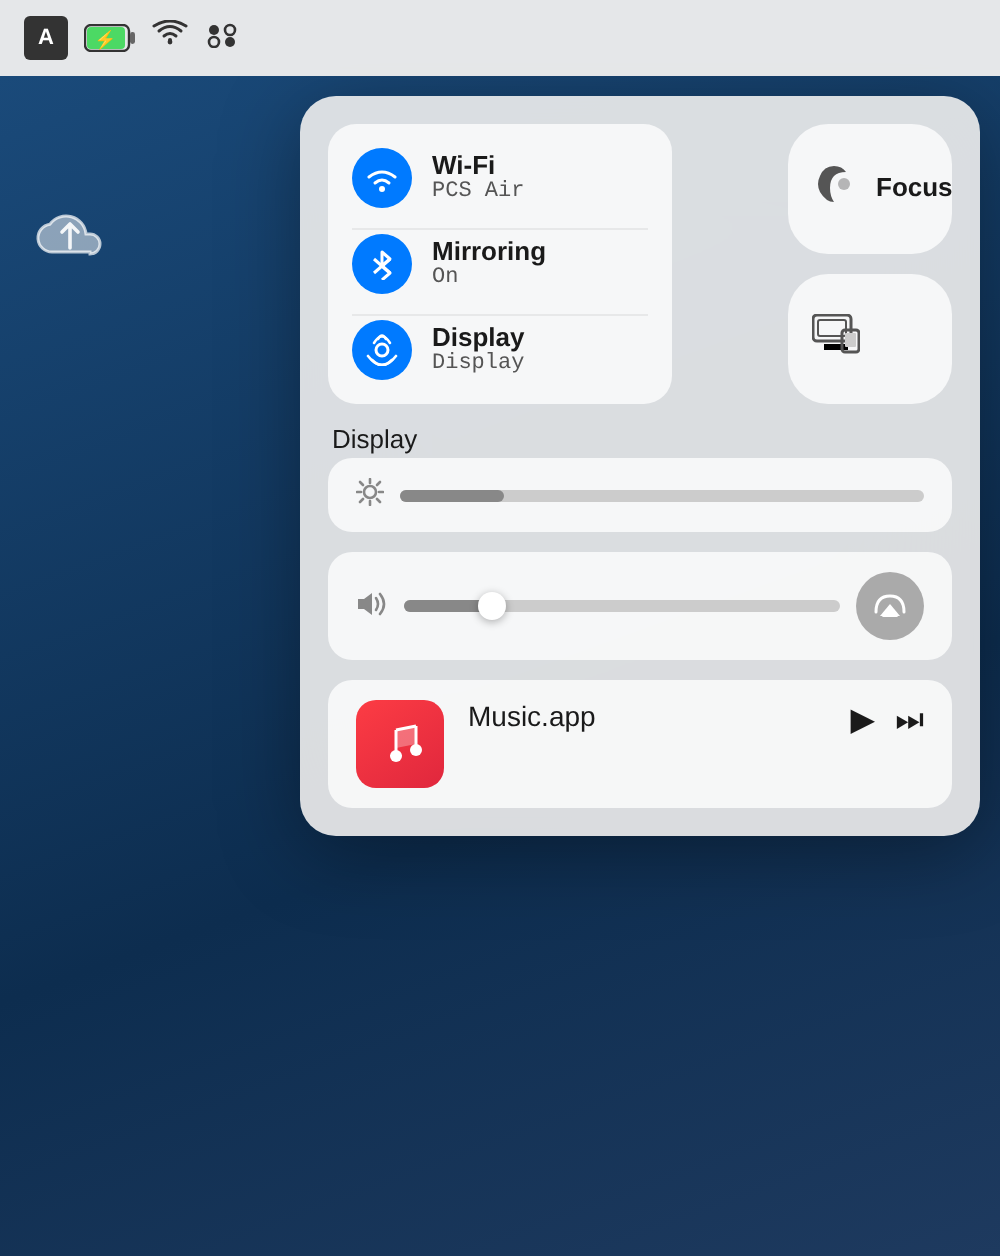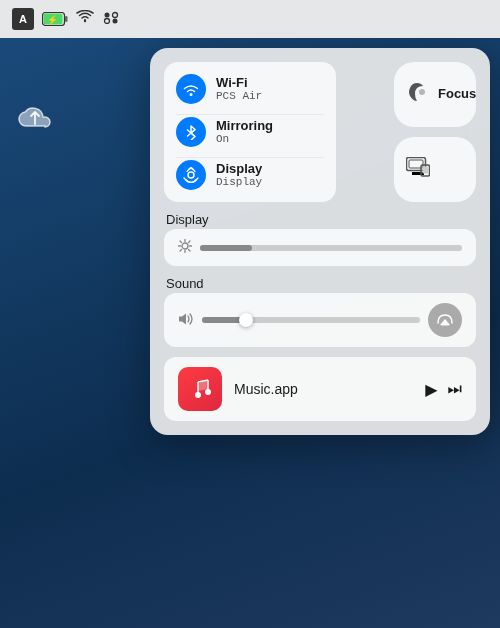--- a/index.html
+++ b/index.html
@@ -303,21 +303,21 @@
       flex-shrink: 0;
       cursor: pointer;
     }
 
     
     .music-panel {
       background: rgba(255,255,255,0.75);
       border-radius: 12px;
       padding: 10px 14px;
       display: flex;
-      align-items: center;
+      align-items: flex-start;
       gap: 12px;
     }
 
     .music-app-icon {
       width: 44px;
       height: 44px;
       background: linear-gradient(145deg, #fc3c44, #e0273d);
       border-radius: 10px;
       display: flex;
       align-items: center;
@@ -497,21 +497,20 @@
           </svg>
         </div>
         <div class="slider-track">
           <div class="slider-fill" style="width: 20%;"></div>
         </div>
       </div>
     </div>
   </div>
 
   <div>
-    <div class="section-label">Sound</div>
     <div class="sound-panel">
       <div class="sound-row">
         <div class="volume-icon">
           <svg width="16" height="14" viewBox="0 0 16 14">
             <path d="M1 4.5 L4 4.5 L8 1.5 L8 12.5 L4 9.5 L1 9.5 Z" fill="#888"></path>
             <path d="M10 4 Q12 7 10 10" stroke="#888" stroke-width="1.3" fill="none" stroke-linecap="round"></path>
             <path d="M12 2 Q16 7 12 12" stroke="#888" stroke-width="1.3" fill="none" stroke-linecap="round"></path>
           </svg>
         </div>
         <div class="sound-slider-track">

